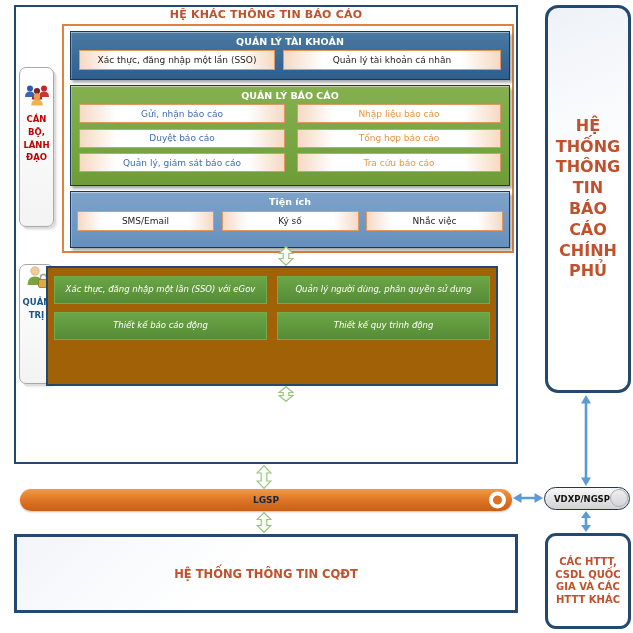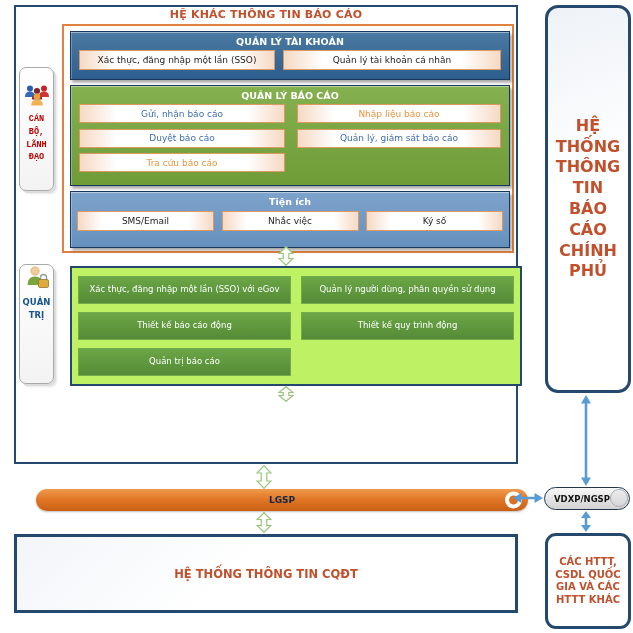--- a/index.html
+++ b/index.html
@@ -9,21 +9,21 @@
 
   
   .outer-box { left: 14px; top: 5px; width: 504px; height: 459px; border: 2px solid #24486e; background: #fff; }
   .diagram-title { left: 14px; top: 8px; width: 504px; text-align: center; font-weight: bold; font-size: 11px; color: #c0512c; letter-spacing: .2px; }
 
   
   .side-panel { width: 35px; border: 1px solid #a8a8a8; border-radius: 7px;
     background: linear-gradient(180deg,#ffffff,#f3f3f3);
     box-shadow: 2px 2px 0 #dcdcdc, 3.5px 3.5px 0 #efefef;
     display: flex; flex-direction: column; align-items: center; }
-  .panel-staff { left: 19px; top: 67px; height: 124px; padding-top: 16px; font-family: Liberation Mono, monospace; }
+  .panel-staff { left: 19px; top: 67px; height: 160px; padding-top: 16px; }
   .panel-admin { left: 19px; top: 264px; height: 120px; padding-top: 0; }
   .side-label { font-weight: bold; font-size: 8.5px; text-align: center; line-height: 1.5; margin-top: 7px; }
   .lbl-red  { color: #c00000; }
   .lbl-blue { color: #17548e; }
 
   
   .orange-box { left: 62px; top: 24px; width: 452px; height: 229px; border: 2px solid #e0813f; background: #fff; }
 
   .section { left: 70px; width: 440px; border: 1px solid #17375e;
     box-shadow: 2px 2.5px 3px rgba(70,70,70,.5), inset 0 1px 0 rgba(255,255,255,.45), inset 1px 0 0 rgba(255,255,255,.25); }
@@ -39,33 +39,33 @@
   .account-items .item:first-child { width: 196px; }
   .account-items .item:last-child  { width: 218px; }
   .report-grid { display: grid; grid-template-columns: 206px 204px; justify-content: space-between; row-gap: 5.5px; padding: 3px 8px 0; }
   .report-grid .item { height: 19px; }
   .text-blue   { color: #3f6db5 !important; }
   .text-orange { color: #e8953f !important; }
   .utility-items { display: flex; justify-content: space-between; padding: 4px 6px 0; }
   .utility-items .item { width: 137px; }
 
   
-  .admin-box { left: 70px; top: 266px; width: 452px; height: 120px; border: 2px solid #24486e; background: #bef264; }
+  .admin-box { left: 46px; top: 266px; width: 452px; height: 120px; border: 2px solid #24486e; background: #a16207; font-style: italic; }
   .admin-grid { display: grid; grid-template-columns: 213px 213px; justify-content: space-between; row-gap: 8px; padding: 8px 6px; }
   .admin-btn { height: 28px; background: linear-gradient(180deg,#6ba646,#558b37);
     border: 1px solid #72ab4d; color: #fff; font-size: 8.5px; display: flex; align-items: center;
     justify-content: center; text-align: center; line-height: 1.1; padding: 0 3px; }
 
   
   .cylinder-wrap { left: 222px; top: 400px; width: 128px; height: 58px; }
   .cylinder-label { position: absolute; left: 0; top: 26px; width: 100%; text-align: center;
     font-weight: bold; font-size: 7.5px; color: #2f4f8f; letter-spacing: .2px; }
 
   
-  .lgsp { left: 36px; top: 489px; width: 492px; height: 22px; border-radius: 11px;
+  .lgsp { left: 20px; top: 489px; width: 492px; height: 22px; border-radius: 11px;
     background: linear-gradient(180deg,#f09a4b,#dd7222 55%,#c96014);
     display: flex; align-items: center; justify-content: center;
     font-weight: bold; font-size: 9px; color: #152742; box-shadow: 0 1px 2px rgba(0,0,0,.25); }
   .lgsp-donut { position: absolute; right: 6px; top: 50%; transform: translateY(-50%);
     width: 17px; height: 17px; background: #dd7222; border: 4px solid #ffffff; border-radius: 50%; }
 
   
   .bottom-box { left: 14px; top: 534px; width: 504px; height: 79px; border: 3px solid #24486e;
     background: linear-gradient(135deg,#f2f5f9,#ffffff 45%);
     display: flex; align-items: center; justify-content: center;
@@ -134,41 +134,41 @@
       <div class="item">Quản lý tài khoản cá nhân</div>
     </div>
   </div>
 
   <div class="abs section report">
     <div class="section-title">QUẢN LÝ BÁO CÁO</div>
     <div class="report-grid">
       <div class="item text-blue">Gửi, nhận báo cáo</div>
       <div class="item text-orange">Nhập liệu báo cáo</div>
       <div class="item text-blue">Duyệt báo cáo</div>
+      <div class="item text-orange">Tổng hợp báo cáo</div>
       <div class="item text-blue">Quản lý, giám sát báo cáo</div>
       <div class="item text-orange">Tra cứu báo cáo</div>
     </div>
   </div>
 
   <div class="abs section utility">
     <div class="section-title">Tiện ích</div>
     <div class="utility-items">
       <div class="item">SMS/Email</div>
+      <div class="item">Ký số</div>
       <div class="item">Nhắc việc</div>
-      <div class="item">Ký số</div>
     </div>
   </div>
 
   <div class="abs admin-box">
     <div class="admin-grid">
       <div class="admin-btn">Xác thực, đăng nhập một lần (SSO) với eGov</div>
       <div class="admin-btn">Quản lý người dùng, phân quyền sử dụng</div>
       <div class="admin-btn">Thiết kế báo cáo động</div>
       <div class="admin-btn">Thiết kế quy trình động</div>
-      <div class="admin-btn">Quản trị báo cáo</div>
     </div>
   </div>
 
 
   <svg class="abs" style="left:278px;top:246px" width="16" height="20" viewBox="0 0 16 20">
     <polygon points="8,0.7 15,7.5 10.8,7.5 10.8,12.5 15,12.5 8,19.3 1,12.5 5.2,12.5 5.2,7.5 1,7.5" fill="#fbfdf9" stroke="#9cc47f" stroke-width="1.2"></polygon>
   </svg>
   <svg class="abs" style="left:278px;top:386px" width="16" height="16" viewBox="0 0 16 16">
     <polygon points="8,0.7 15,6.5 10.8,6.5 10.8,9.5 15,9.5 8,15.3 1,9.5 5.2,9.5 5.2,6.5 1,6.5" fill="#fbfdf9" stroke="#9cc47f" stroke-width="1.2"></polygon>
   </svg>

